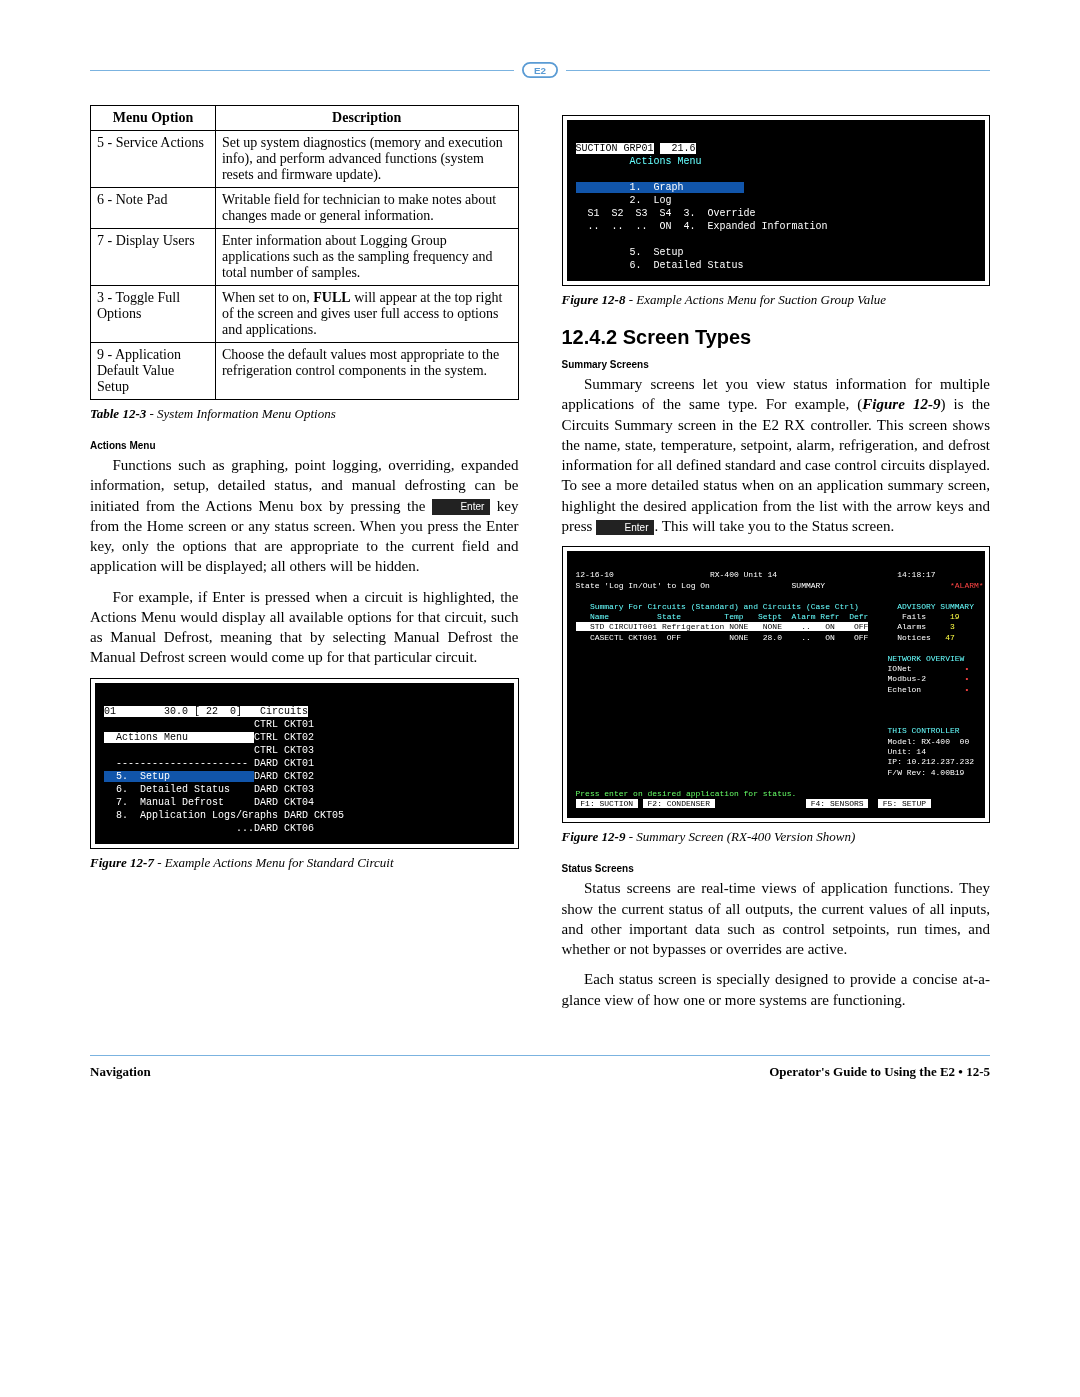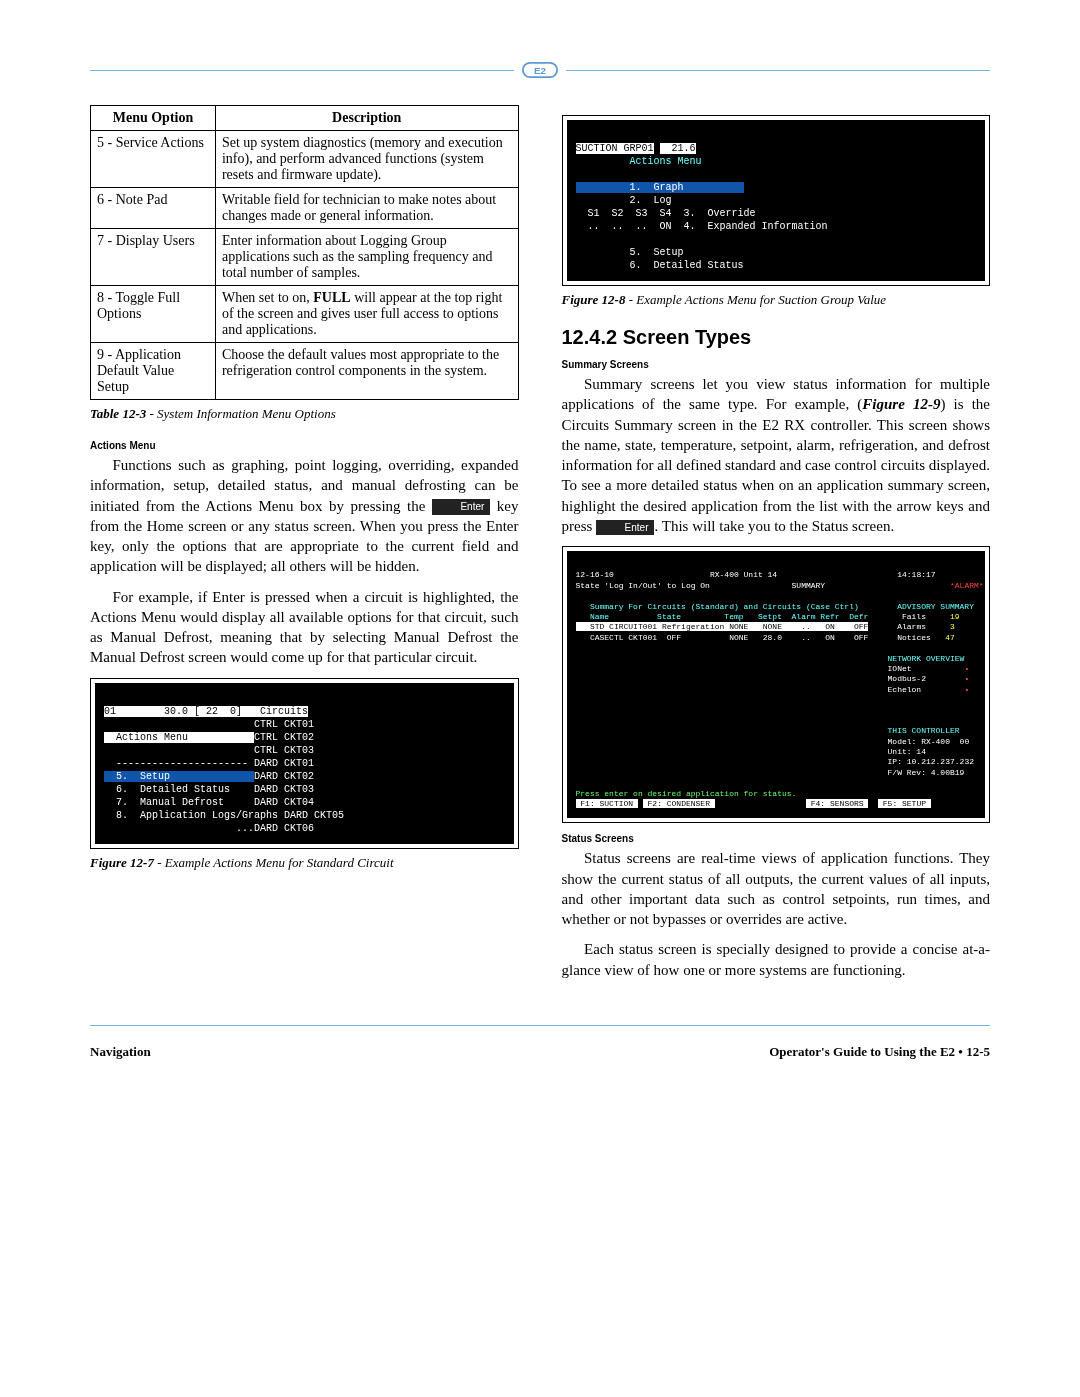--- a/index.html
+++ b/index.html
@@ -59,21 +59,21 @@
     white-space:pre; overflow:hidden;
   }
   .screenshot .hl-w { background:#fff; color:#000; }
   .screenshot .sel { background:#15a; color:#fff; }
   .screenshot .y { color:#ff4; }
   .screenshot .g { color:#6f6; }
   .screenshot .r { color:#f44; }
   .screenshot .cy { color:#6ff; }
   .footer {
     display:flex; justify-content:space-between; font-size:13px;
-    font-weight:bold; margin-top:35px; border-top:1px solid #7bb3e0; padding-top:18px;
+    font-weight:bold; margin-top:35px; border-top:1px solid #7bb3e0; padding-top:8px;
   }
   .figbox { border:1px solid #000; padding:4px; margin:10px 0 4px 0;}
 </style>
 </head>
 <body>
 
 <div class="page-rule">
   <hr>
   <span class="logo">
     <svg viewBox="0 0 40 22" width="36" height="20">
@@ -100,21 +100,21 @@
       </tr>
       <tr>
         <td>6 - Note Pad</td>
         <td>Writable field for technician to make notes about changes made or general information.</td>
       </tr>
       <tr>
         <td>7 - Display Users</td>
         <td>Enter information about Logging Group applications such as the sampling frequency and total number of samples.</td>
       </tr>
       <tr>
-        <td>8 - Toggle Full Options</td>
+        <td>3 - Toggle Full Options</td>
         <td><span>When set to on, </span><b>FULL</b><span> will appear at the top right of the screen and gives user full access to options and applications.</span></td>
       </tr>
       <tr>
         <td>9 - Application Default Value Setup</td>
         <td>Choose the default values most appropriate to the refrigeration control components in the system.</td>
       </tr>
     </tbody>
       </table>
     <div class="table-cap">
       <b>Table 12-3</b><span> - System Information Menu Options</span>
@@ -190,20 +190,23 @@
 
                                                                  <span class="cy">THIS CONTROLLER</span>
                                                                  <span>Model: RX-400  00</span>
                                                                  <span>Unit: 14</span>
                                                                  <span>IP: 10.212.237.232</span>
                                                                  <span>F/W Rev: 4.00B19</span>
 
 <span class="g">Press enter on desired application for status.</span>
 <span class="hl-w"> F1: SUCTION </span> <span class="hl-w"> F2: CONDENSER </span>                   <span class="hl-w"> F4: SENSORS </span>  <span class="hl-w"> F5: SETUP </span></div>
     </div>
+    <div class="fig-cap">
+      <b>Figure 12-9</b><span> - Summary Screen (RX-400 Version Shown)</span>
+    </div>
 
     <h3 class="runin">Status Screens</h3>
     <p class="ind">Status screens are real-time views of application functions. They show the current status of all outputs, the current values of all inputs, and other important data such as control setpoints, run times, and whether or not bypasses or overrides are active.</p>
     <p class="ind">Each status screen is specially designed to provide a concise at-a-glance view of how one or more systems are functioning.</p>
 
   </div>
 </div>
 
 <div class="footer">
   <span>Navigation</span>

